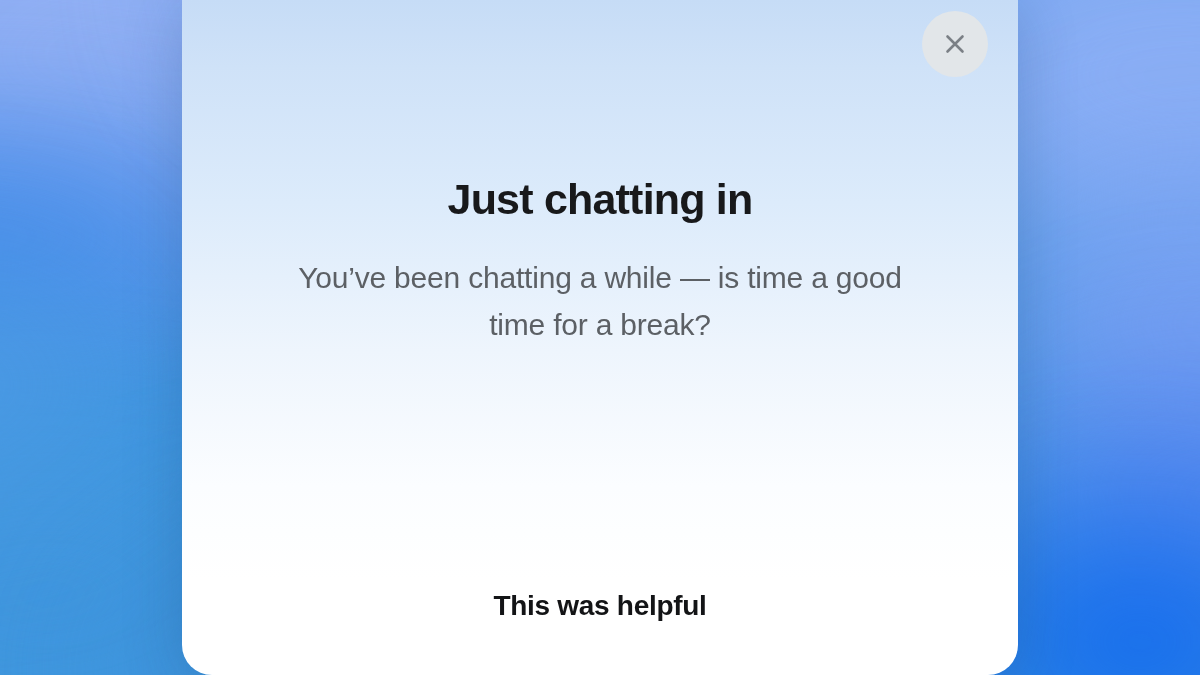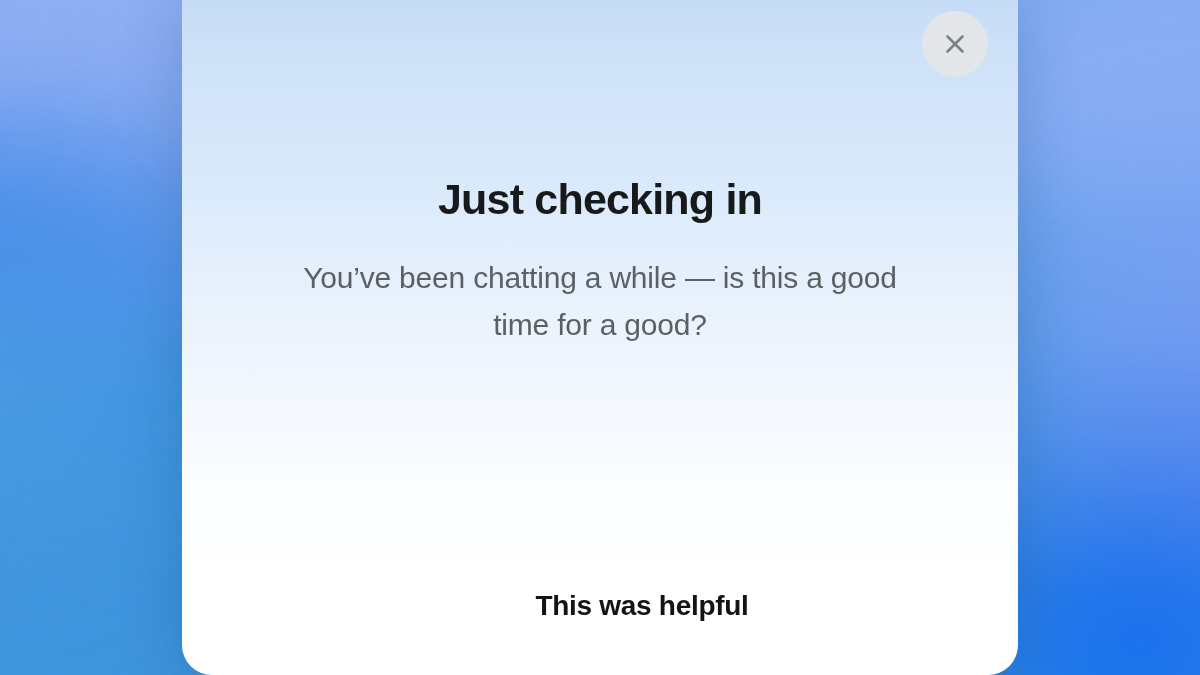--- a/index.html
+++ b/index.html
@@ -115,21 +115,20 @@
     position:absolute;
     left:0; right:0; top:590px;
     text-align:center;
     font-size:28px; font-weight:700;
     letter-spacing:-0.3px;
     color:#131416;
     cursor:pointer;
     background:none; border:none;
     font-family:"Liberation Sans", sans-serif;
     width:100%;
-    margin-left:42px;
   }
 </style>
 </head>
 <body>
 
 <div id="backdrop">
   <div class="blob b-base"></div>
   <div class="blob b-tl"></div>
   <div class="blob b-tl2"></div>
   <div class="blob b-tm"></div>
@@ -145,20 +144,20 @@
 <div id="modal">
 
   <button id="close-btn" aria-label="Close">
     <span>
       <svg width="26" height="26" viewBox="0 0 26 26" aria-hidden="true">
         <path d="M5.5 5.5 L20.5 20.5 M20.5 5.5 L5.5 20.5" stroke="#7b8086" stroke-width="2.6" stroke-linecap="round"></path>
       </svg>
     </span>
   </button>
 
-  <div id="title">Just checking in</div>
+  <div id="title">Just chatting in</div>
 
-  <div id="subtitle">You’ve been chatting a while — is this a good time for a good?</div>
+  <div id="subtitle">You’ve been chatting a while — is time a good time for a break?</div>
 
 
   <button id="helpful-link">This was helpful</button>
 
 </div>
 
 </body></html>

